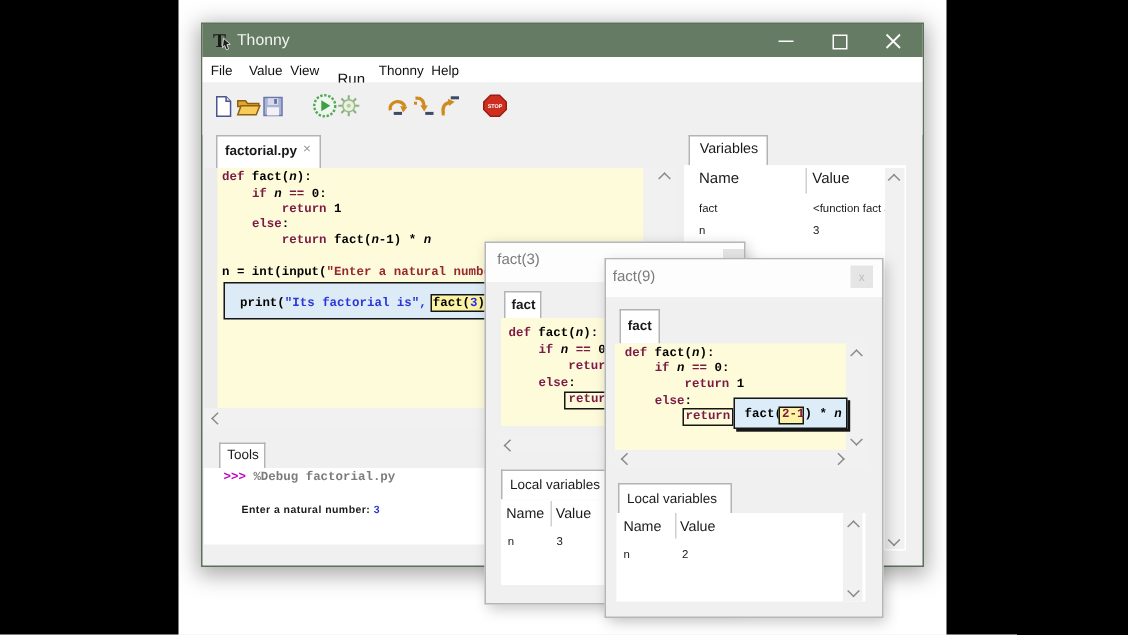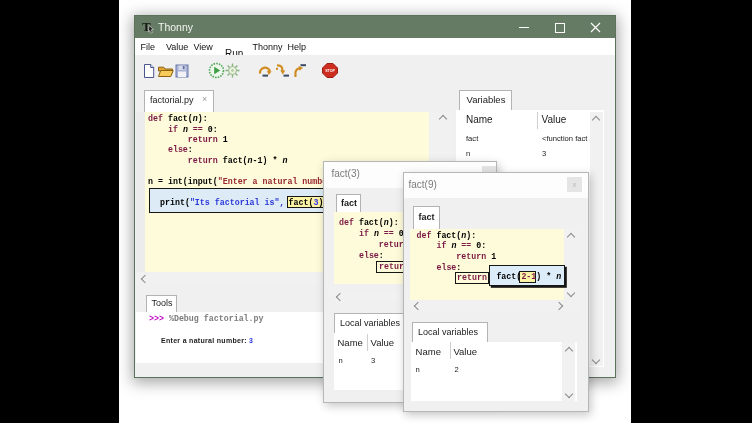--- a/index.html
+++ b/index.html
@@ -101,21 +101,21 @@
   <rect x="5.5" y="13" width="2" height="2" fill="#d08b1f"></rect>
   <rect x="11.5" y="2.2" width="5.5" height="2" fill="#3c4a63"></rect>
 </svg>
 
 <svg class="abs" style="left:321px;top:62px" width="18" height="17" viewBox="0 0 18 17">
   <polygon points="6,1.5 12,1.5 16.5,6 16.5,11 12,15.5 6,15.5 1.5,11 1.5,6" fill="#cd2e20" stroke="#9a1d12" stroke-width="1"></polygon>
   <text x="9" y="10.3" text-anchor="middle" font-family="Liberation Sans,sans-serif" font-weight="bold" font-size="3.6" fill="#fff">STOP</text>
 </svg>
 
 <div class="tab" style="left:144px;top:89.5px;width:70px;height:22px"></div>
-<div class="abs" style="left:150px;top:95px;font-size:9px;font-weight:normal;color:#1a1a1a">factorial.py</div>
+<div class="abs" style="left:150px;top:95px;font-size:9px;font-weight:bold;color:#1a1a1a">factorial.py</div>
 <div class="abs" style="left:202px;top:94px;font-size:9px;color:#9a9a9a">×</div>
 
 <div class="abs" style="left:135.5px;top:111.5px;width:9px;height:160px;background:#ececec"></div>
 <div class="abs" style="left:144.5px;top:111.5px;width:284px;height:160px;background:#fdfbda"></div>
 <div class="abs" style="left:428.5px;top:111.5px;width:21px;height:160px;background:#f1f1f1"></div>
 <div class="chev chu" style="left:440px;top:116px"></div>
 
 <div class="mono line" style="left:148px;top:114.2px"><span class="kw">def</span> fact(<i>n</i>):</div>
 <div class="mono line" style="left:148px;top:124.6px">    <span class="kw">if</span> <i>n</i> <span class="kw">==</span> 0:</div>
 <div class="mono line" style="left:148px;top:135px">        <span class="kw">return</span> 1</div>

